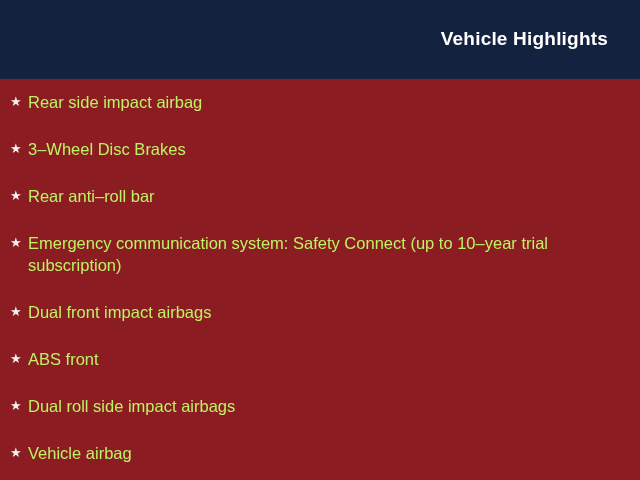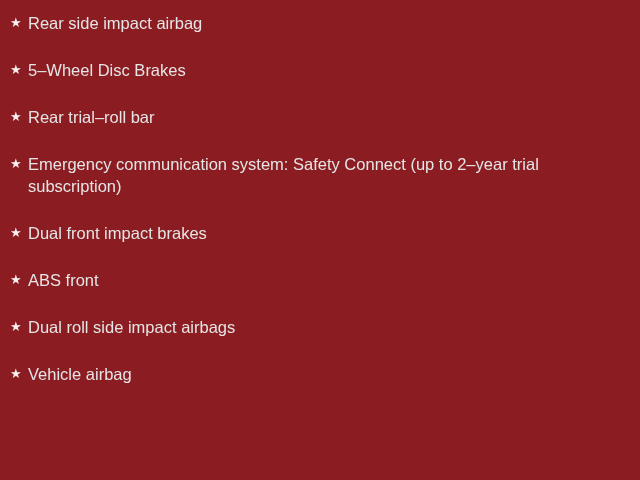--- a/index.html
+++ b/index.html
@@ -73,56 +73,59 @@
     width: 18px;
     color: #f7f0f0;
     font-size: 13px;
     line-height: 22px;
     text-align: left;
     user-select: none;
   }
 
   .highlight-text {
     flex: 1 1 auto;
-    color: #e5e5e5;
+    color: #bef264;
     padding-right: 30px;
   }
 </style>
 </head>
 <body>
 
 <div class="slide">
 
+  <div class="header">
+    <div class="header-title">Vehicle Highlights</div>
+  </div>
 
   <div class="body">
     <ul class="highlights-list">
 
       <li class="highlight-item">
         <span class="bullet-star">★</span>
         <span class="highlight-text">Rear side impact airbag</span>
       </li>
 
       <li class="highlight-item">
         <span class="bullet-star">★</span>
-        <span class="highlight-text">5–Wheel Disc Brakes</span>
+        <span class="highlight-text">3–Wheel Disc Brakes</span>
       </li>
 
       <li class="highlight-item">
         <span class="bullet-star">★</span>
-        <span class="highlight-text">Rear trial–roll bar</span>
+        <span class="highlight-text">Rear anti–roll bar</span>
       </li>
 
       <li class="highlight-item">
         <span class="bullet-star">★</span>
-        <span class="highlight-text">Emergency communication system: Safety Connect (up to 2–year trial subscription)</span>
+        <span class="highlight-text">Emergency communication system: Safety Connect (up to 10–year trial subscription)</span>
       </li>
 
       <li class="highlight-item">
         <span class="bullet-star">★</span>
-        <span class="highlight-text">Dual front impact brakes</span>
+        <span class="highlight-text">Dual front impact airbags</span>
       </li>
 
       <li class="highlight-item">
         <span class="bullet-star">★</span>
         <span class="highlight-text">ABS front</span>
       </li>
 
       <li class="highlight-item">
         <span class="bullet-star">★</span>
         <span class="highlight-text">Dual roll side impact airbags</span>

